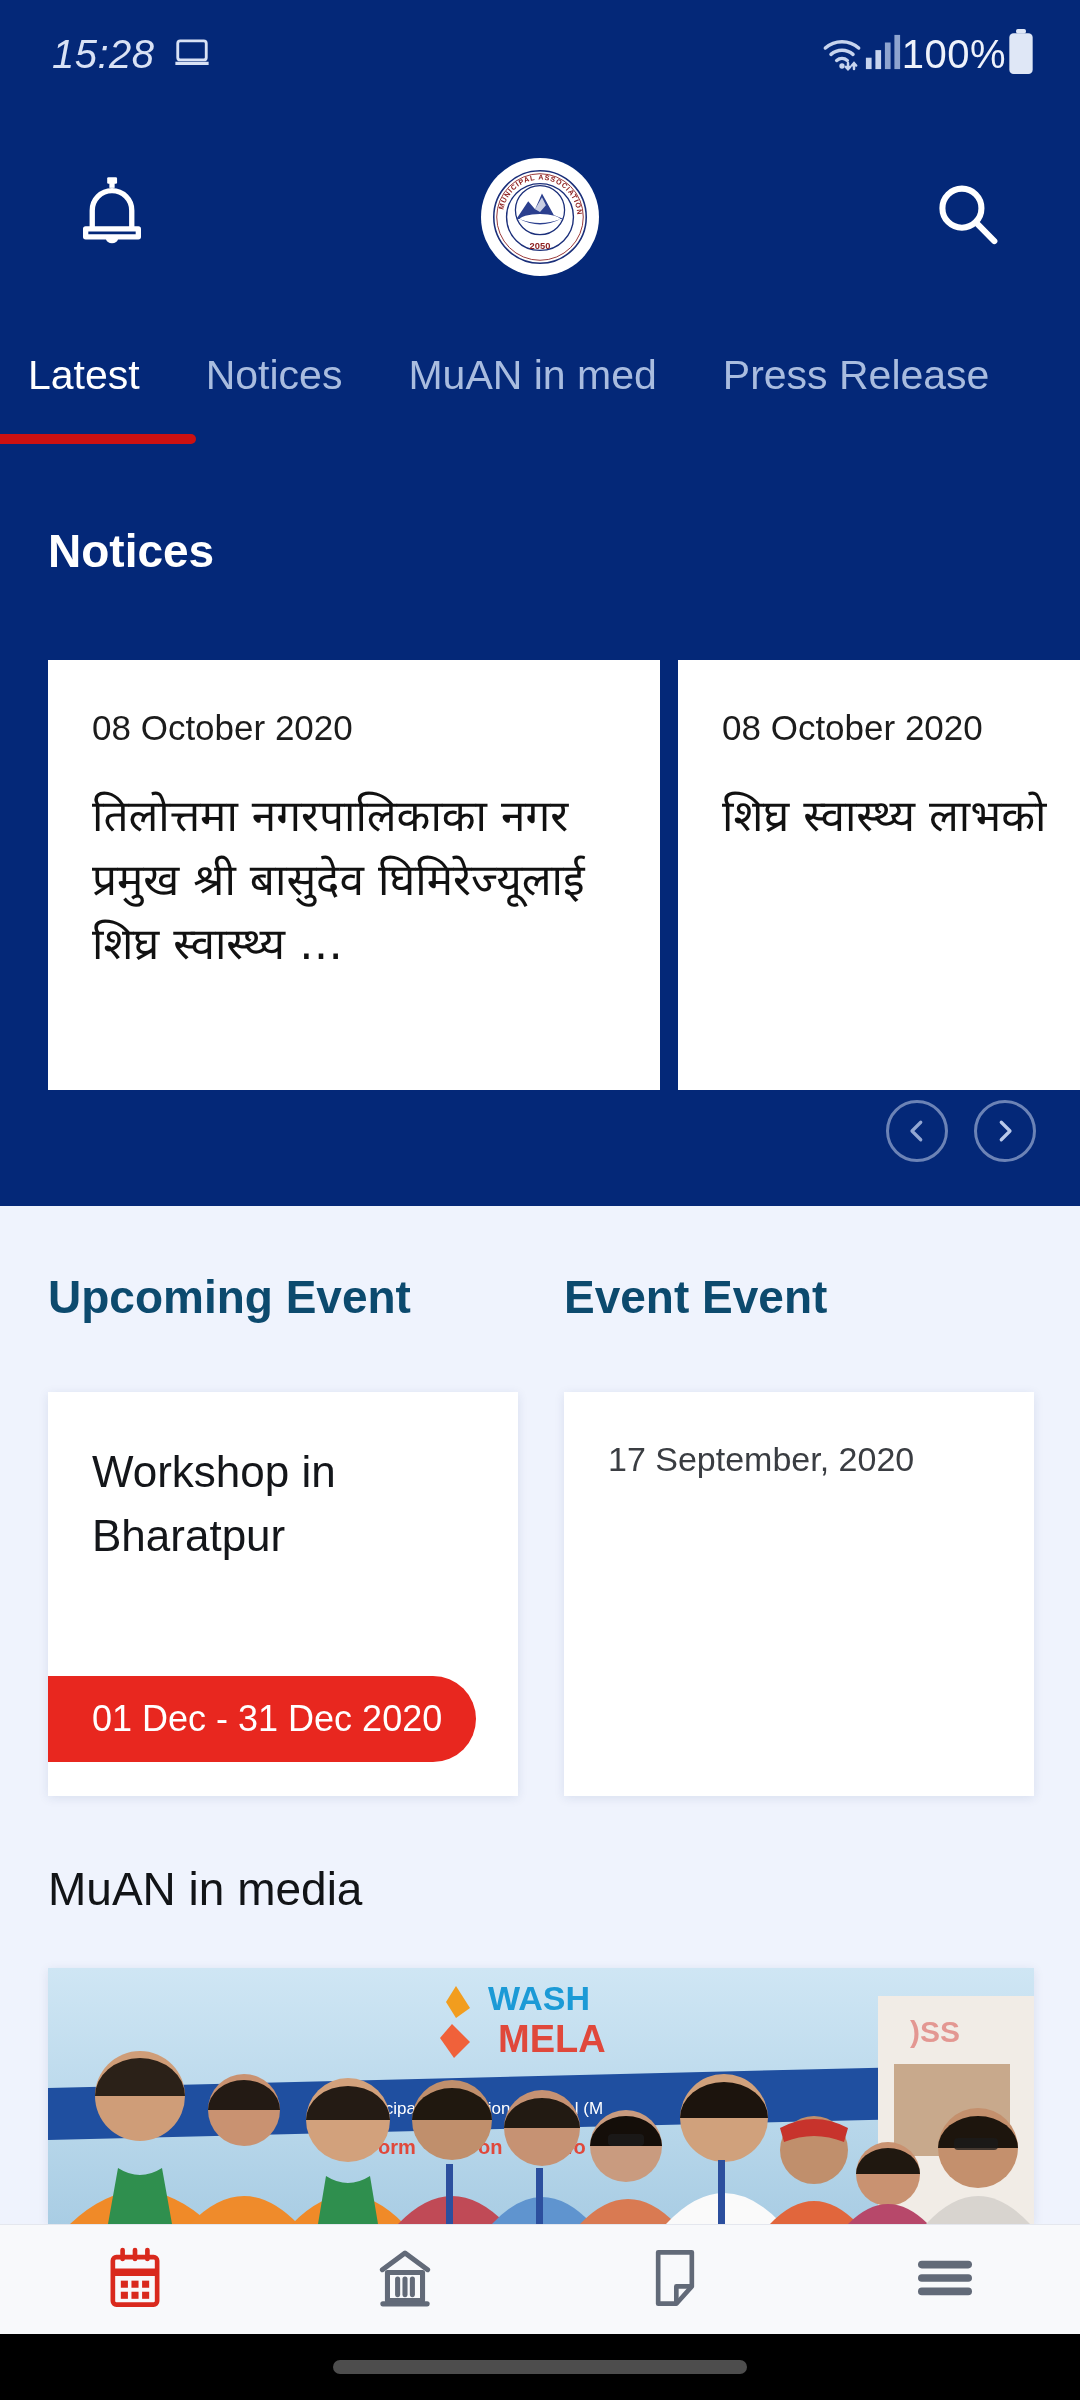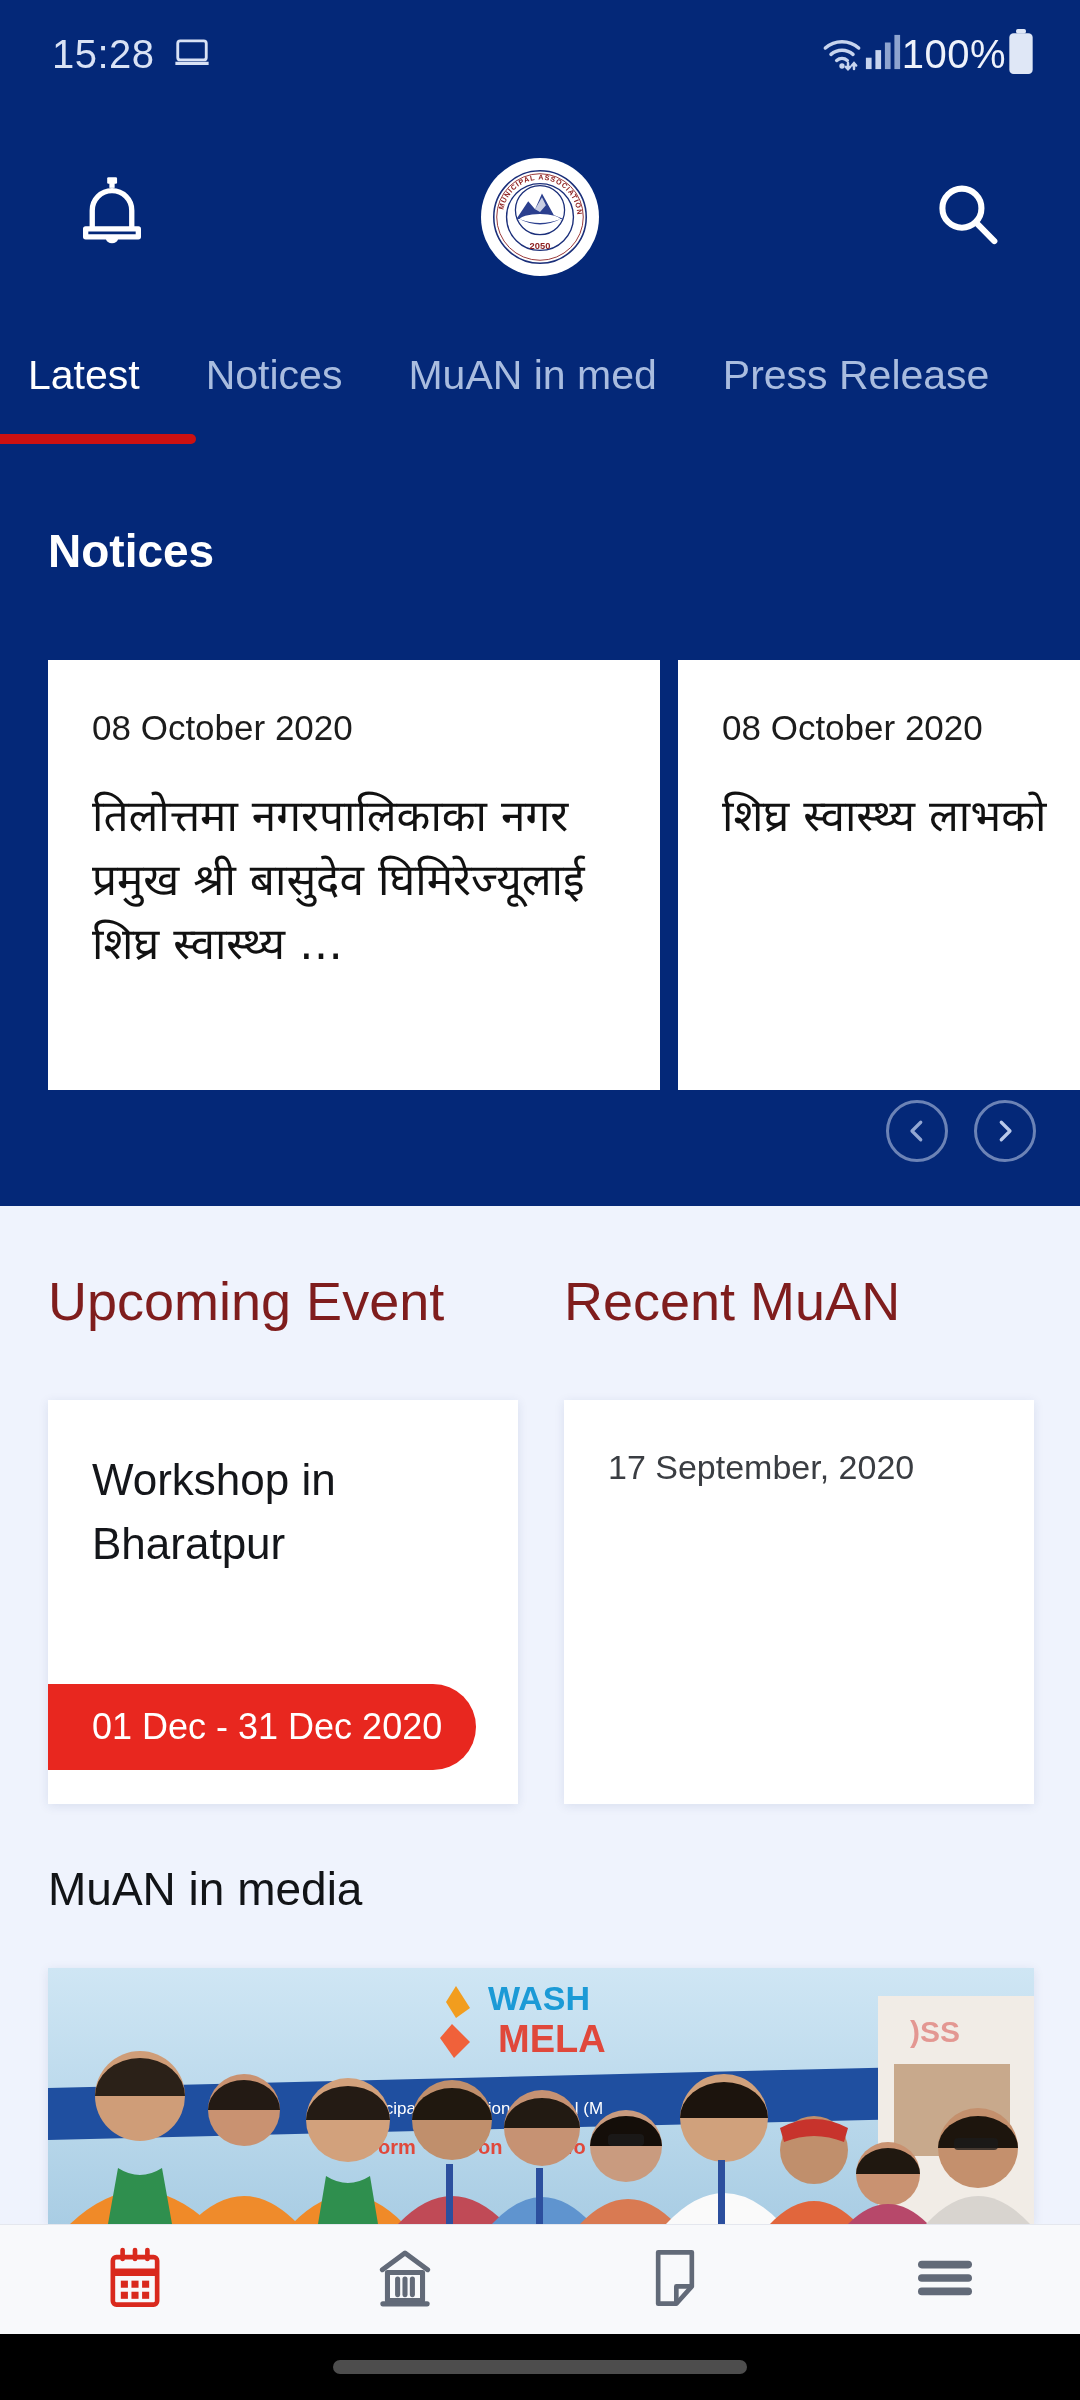--- a/index.html
+++ b/index.html
@@ -16,21 +16,21 @@
     overflow:hidden;
   }
 
   
   .statusbar {
     position:absolute; left:0; top:0; width:1080px; height:108px;
     background:#042878;
     display:flex; align-items:center; justify-content:space-between;
     padding:0 44px 0 52px;
   }
-  .sb-left { display:flex; align-items:center; gap:18px; }
+  .sb-left { display:flex; align-items:center; gap:18px;font-style:italic; }
   .sb-clock { color:#d9e2f5; font-size:40px; letter-spacing:.5px; }
   .sb-right { display:flex; align-items:center; gap:0;text-align:right; }
   .sb-pct { color:#eef2fb; font-size:40px; letter-spacing:.5px; }
 
   
   .header {
     position:absolute; left:0; top:108px; width:1080px; height:218px;
     background:#042878;
     display:flex; align-items:center; justify-content:space-between;
     padding:0 74px;
@@ -89,21 +89,21 @@
     display:flex; align-items:center; justify-content:center;
   }
 
   
   .events-row {
     position:absolute; left:0; top:1270px; width:1080px;
   }
   .ev-col { position:absolute; top:0; }
   .ev-col.left { left:48px; width:470px; }
   .ev-col.right { left:564px; width:470px; }
-  .ev-heading { font-size:54px; font-weight:normal; color:#7f1d1d; }
+  .ev-heading { font-size:46px; font-weight:bold; color:#0c4a6e; }
   .ev-card {
     margin-top:68px; background:#ffffff;
     box-shadow:0 2px 10px rgba(30,50,110,.10);
     overflow:hidden; position:relative;
   }
   .ev-card.upcoming { height:404px; }
   .ev-card.recent   { height:404px; padding:48px 44px 0 44px; }
   .ev-card-body { padding:48px 44px 0 44px; }
   .ev-title { font-size:44px; color:#14161a; line-height:1.45; }
   .ev-date-small { font-size:34px; color:#3a3d42; margin-bottom:26px; }
@@ -269,21 +269,21 @@
       <div class="ev-heading">Upcoming Event</div>
       <div class="ev-card upcoming">
         <div class="ev-card-body">
           <div class="ev-title">Workshop in Bharatpur</div>
         </div>
         <div class="ev-badge">01 Dec - 31 Dec 2020</div>
       </div>
     </div>
 
     <div class="ev-col right">
-      <div class="ev-heading">Recent MuAN</div>
+      <div class="ev-heading">Event Event</div>
       <div class="ev-card recent">
         <div class="ev-date-small">17 September, 2020</div>
       </div>
     </div>
 
   </div>
 
   <div class="media-heading">MuAN in media</div>
 
   <div class="media-card">

